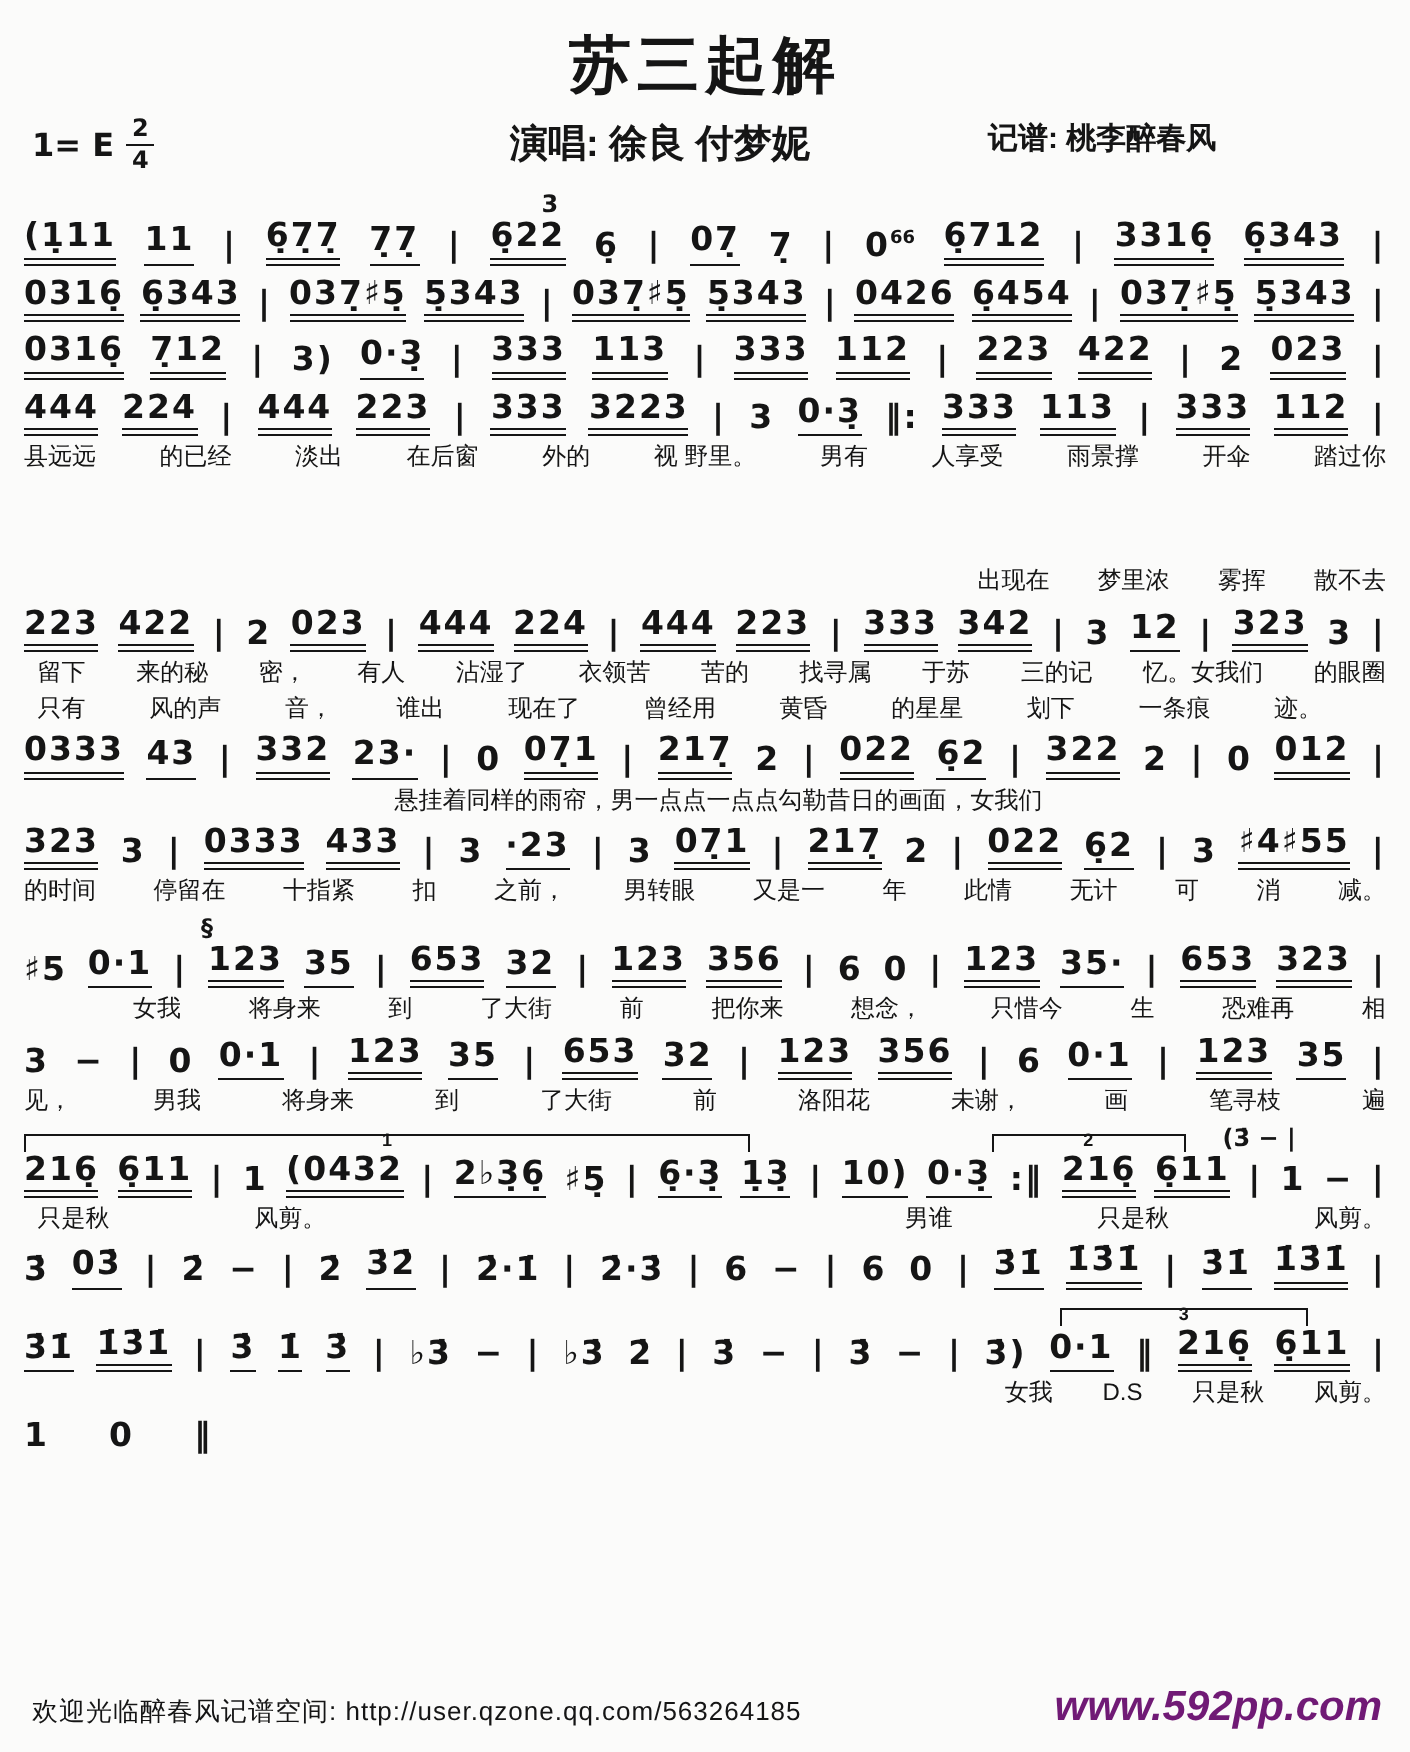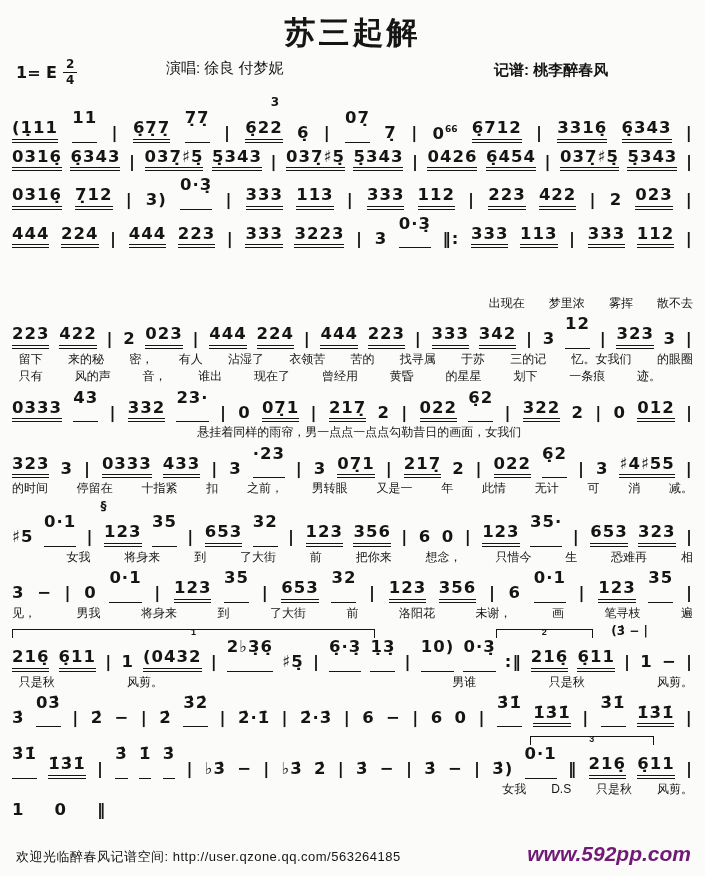--- a/index.html
+++ b/index.html
@@ -10,40 +10,40 @@
   }
   .title{
     text-align:center;font-size:31px;font-weight:bold;letter-spacing:3px;
     margin:12px 0 2px 0;
   }
   .meta{display:flex;align-items:flex-start;margin:4px 16px 2px 16px}
   .keysig{width:150px;display:flex;align-items:center;gap:6px;font-size:16px;font-weight:bold;font-family:"DejaVu Sans",sans-serif}
   .frac{display:inline-flex;flex-direction:column;align-items:center;font-size:12px;line-height:1.05;font-weight:bold}
   .frac .num{border-bottom:1.4px solid #151515;padding:0 3px 1px}
   .frac .den{padding-top:1px}
-  .singer{flex:1;font-size:15px;font-weight:normal;padding-top:1px}
+  .singer{flex:1;text-align:center;font-size:19px;font-weight:bold;padding-top:1px}
   .credits{width:195px;font-size:15px;font-weight:bold;line-height:1.55;text-align:left}
   .score{margin:10px 12px 0 12px}
   .sline{margin-bottom:5px}
   .above{position:relative;height:13px;font-size:10px;font-weight:bold}
   .above span{position:absolute;top:1px;white-space:nowrap}
   .above .bracket{
     border-top:1.3px solid #151515;border-left:1.3px solid #151515;border-right:1.3px solid #151515;
     height:8px;top:4px;font-size:9px;line-height:4px;text-align:center;
   }
   .above .txt{font-size:12px;top:-1px;font-family:"DejaVu Sans",sans-serif}
   .notes{
     display:flex;align-items:flex-end;
     font-family:"DejaVu Sans",sans-serif;font-weight:bold;
     font-size:16.5px;line-height:1.12;letter-spacing:1px;
   }
   .notes.just{justify-content:space-between}
   .notes:not(.just){gap:30px}
   .tok{white-space:nowrap}
-  .tok.u1{border-bottom:1.7px solid #151515;padding-bottom:14px}
+  .tok.u1{border-bottom:1.7px solid #151515;padding-bottom:2px}
   .tok.u2{border-bottom:4px double #151515;padding-bottom:1px}
   .tok sup{font-size:9px;letter-spacing:0}
   .lyr{display:flex;justify-content:space-between;font-size:12px;margin-top:3px;line-height:1.2}
   .lyr span{white-space:pre}
   .footer{
     position:absolute;left:16px;right:14px;bottom:10px;
     display:flex;justify-content:space-between;align-items:baseline;
   }
   .f-left{font-size:13px;letter-spacing:0.5px}
   .f-right{font-size:21px;font-weight:bold;font-style:italic;color:#701a75}
@@ -149,20 +149,33 @@
         <span class="tok">3</span>
         <span class="tok u1">0·3̣</span>
         <span class="tok">‖:</span>
         <span class="tok u2">333</span>
         <span class="tok u2">113</span>
         <span class="tok">|</span>
         <span class="tok u2">333</span>
         <span class="tok u2">112</span>
         <span class="tok">|</span>
       </div>
+      <div class="lyr" style="padding-left: 0%;">
+        <span>县远远</span>
+        <span>的已经</span>
+        <span>淡出</span>
+        <span>在后窗</span>
+        <span>外的</span>
+        <span>视 野里。</span>
+        <span>男有</span>
+        <span>人享受</span>
+        <span>雨景撑</span>
+        <span>开伞</span>
+        <span>踏过你</span>
+      </div>
       <div class="lyr" style="padding-left: 70%; margin-top: 48px;">
         <span>出现在</span>
         <span>梦里浓</span>
         <span>雾挥</span>
         <span>散不去</span>
       </div>
     </div>
     <div class="sline">
       <div class="notes just">
         <span class="tok u2">223</span>

